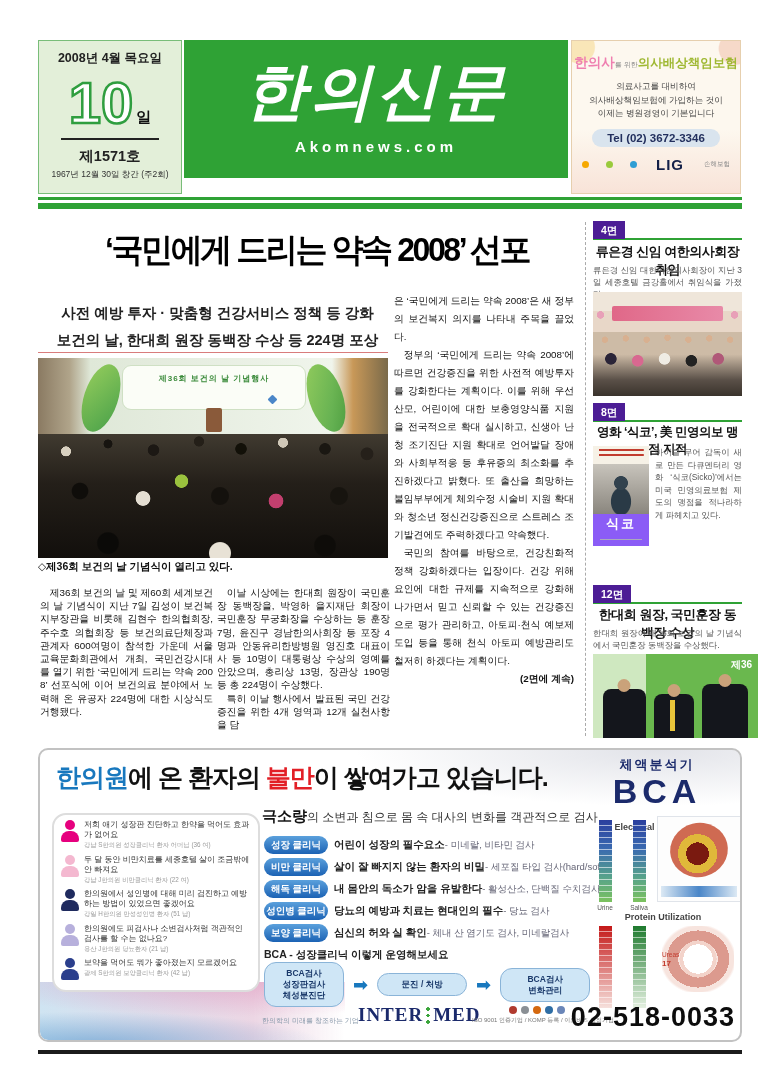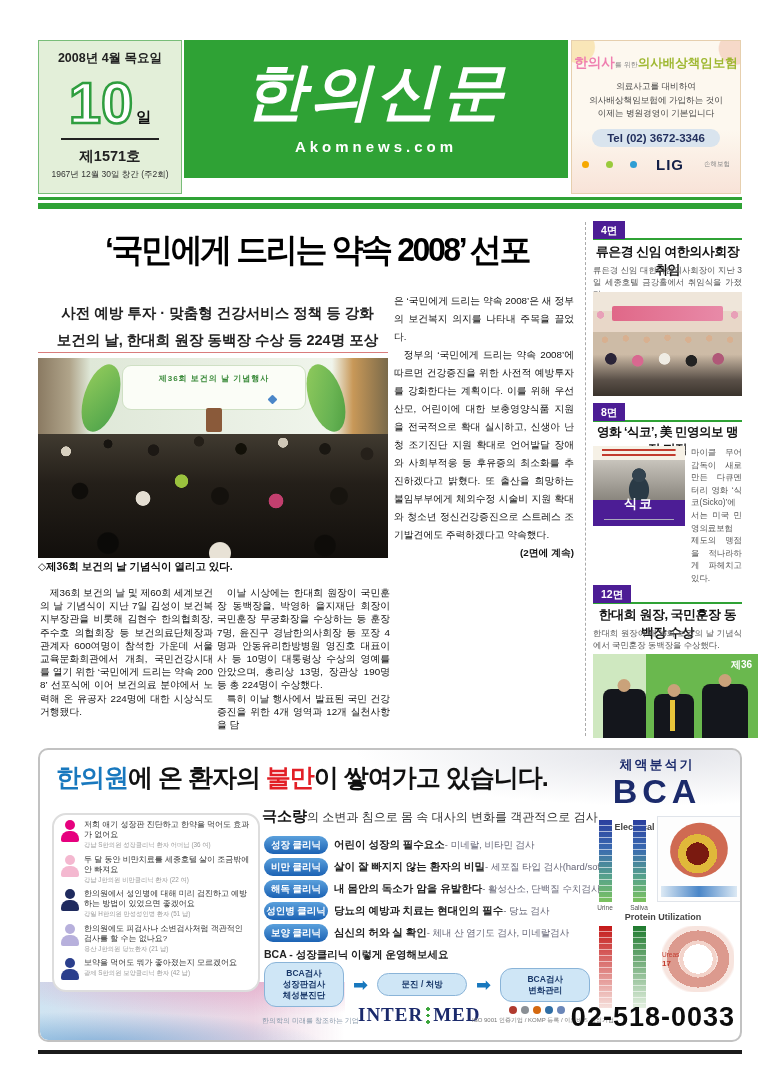--- a/index.html
+++ b/index.html
@@ -122,21 +122,21 @@
       radial-gradient(circle 5px at 78% 10%, #d8b090 0 60%, transparent 68%),
       radial-gradient(circle 5px at 92% 12%, #d8b090 0 60%, transparent 68%),
       radial-gradient(circle 9px at 12% 42%, #2a2438 0 60%, transparent 68%),
       radial-gradient(circle 9px at 30% 45%, #d86890 0 60%, transparent 68%),
       radial-gradient(circle 9px at 48% 42%, #efece4 0 60%, transparent 68%),
       radial-gradient(circle 9px at 66% 45%, #222 0 60%, transparent 68%),
       radial-gradient(circle 9px at 84% 42%, #b05878 0 60%, transparent 68%),
       linear-gradient(180deg,#cdbba6 0 35%,#5a5048 75%,#3a332c 100%);}
 
   #sp2-wrap{left:593px;top:446px;width:149px;display:flex;gap:6px;}
-  #sp2-poster{width:56px;height:80px;flex:0 0 56px;position:relative;background:#4c1d95;overflow:hidden;padding-left:36px;}
+  #sp2-poster{width:56px;height:100px;flex:0 0 56px;position:relative;background:#8b5cf6;overflow:hidden;}
   .poster-top{position:absolute;left:0;top:0;right:0;height:18%;background:#f6f1e6;
     background-image:linear-gradient(180deg,transparent 3px,#c23b2e 3px,#c23b2e 5px,transparent 5px,
       transparent 8px,#c23b2e 8px,#c23b2e 10px,transparent 10px);background-size:80% 100%;
     background-repeat:no-repeat;background-position:center;}
   .poster-mid{position:absolute;left:0;top:18%;right:0;height:50%;
     background:radial-gradient(circle 11px at 50% 38%, #32424e 0 60%, transparent 66%),
                radial-gradient(ellipse 16px 22px at 50% 75%, #2a3a46 0 60%, transparent 66%),
                linear-gradient(180deg,#c8c4bc,#8a867e);}
   .poster-title{position:absolute;left:0;bottom:13px;right:0;text-align:center;color:#fff;
                 font-size:13px;font-weight:900;letter-spacing:2px;}
@@ -307,20 +307,21 @@
   <div class="abs bodytext" id="col1">
     <p>제36회 보건의 날 및 제60회 세계보건의 날 기념식이 지난 7일 김성이 보건복지부장관을 비롯해 김현수 한의협회장, 주수호 의협회장 등 보건의료단체장과 관계자 600여명이 참석한 가운데 서울교육문화회관에서 개최, 국민건강시대를 열기 위한 ‘국민에게 드리는 약속 2008’ 선포식에 이어 보건의료 분야에서 노력해 온 유공자 224명에 대한 시상식도 거행됐다.</p>
   </div>
   <div class="abs bodytext" id="col2">
     <p>이날 시상에는 한대희 원장이 국민훈장 동백장을, 박영하 을지재단 회장이 국민훈장 무궁화장을 수상하는 등 훈장 7명, 윤진구 경남한의사회장 등 포장 4명과 안동유리한방병원 영진호 대표이사 등 10명이 대통령상 수상의 영예를 안았으며, 총리상 13명, 장관상 190명 등 총 224명이 수상했다.</p>
     <p>특히 이날 행사에서 발표된 국민 건강증진을 위한 4개 영역과 12개 실천사항을 담</p>
   </div>
   <div class="abs bodytext" id="col3">
     <p class="noind">은 ‘국민에게 드리는 약속 2008’은 새 정부의 보건복지 의지를 나타내 주목을 끌었다.</p>
     <p>정부의 ‘국민에게 드리는 약속 2008’에 따르면 건강증진을 위한 사전적 예방투자를 강화한다는 계획이다. 이를 위해 우선 산모, 어린이에 대한 보충영양식품 지원을 전국적으로 확대 실시하고, 신생아 난청 조기진단 지원 확대로 언어발달 장애와 사회부적응 등 후유증의 최소화를 추진하겠다고 밝혔다. 또 출산을 희망하는 불임부부에게 체외수정 시술비 지원 확대와 청소년 정신건강증진으로 스트레스 조기발견에도 주력하겠다고 약속했다.</p>
+    <p>국민의 참여를 바탕으로, 건강친화적 정책 강화하겠다는 입장이다. 건강 위해요인에 대한 규제를 지속적으로 강화해 나가면서 믿고 신뢰할 수 있는 건강증진으로 평가 관리하고, 아토피·천식 예보제 도입 등을 통해 천식 아토피 예방관리도 철저히 하겠다는 계획이다.</p>
     <p class="contd">(2면에 계속)</p>
   </div>
 
   <div class="abs" id="v-divider"></div>
 
   <div class="abs side-sec" style="top:220px;">
     <span class="side-tag">4면</span>
   </div>
   <div class="abs side-title" style="top:243px;">류은경 신임 여한의사회장 취임</div>
   <div class="abs side-body" style="top:264px;">류은경 신임 대한여한의사회장이 지난 3일 세종호텔 금강홀에서 취임식을 가졌다.</div>

